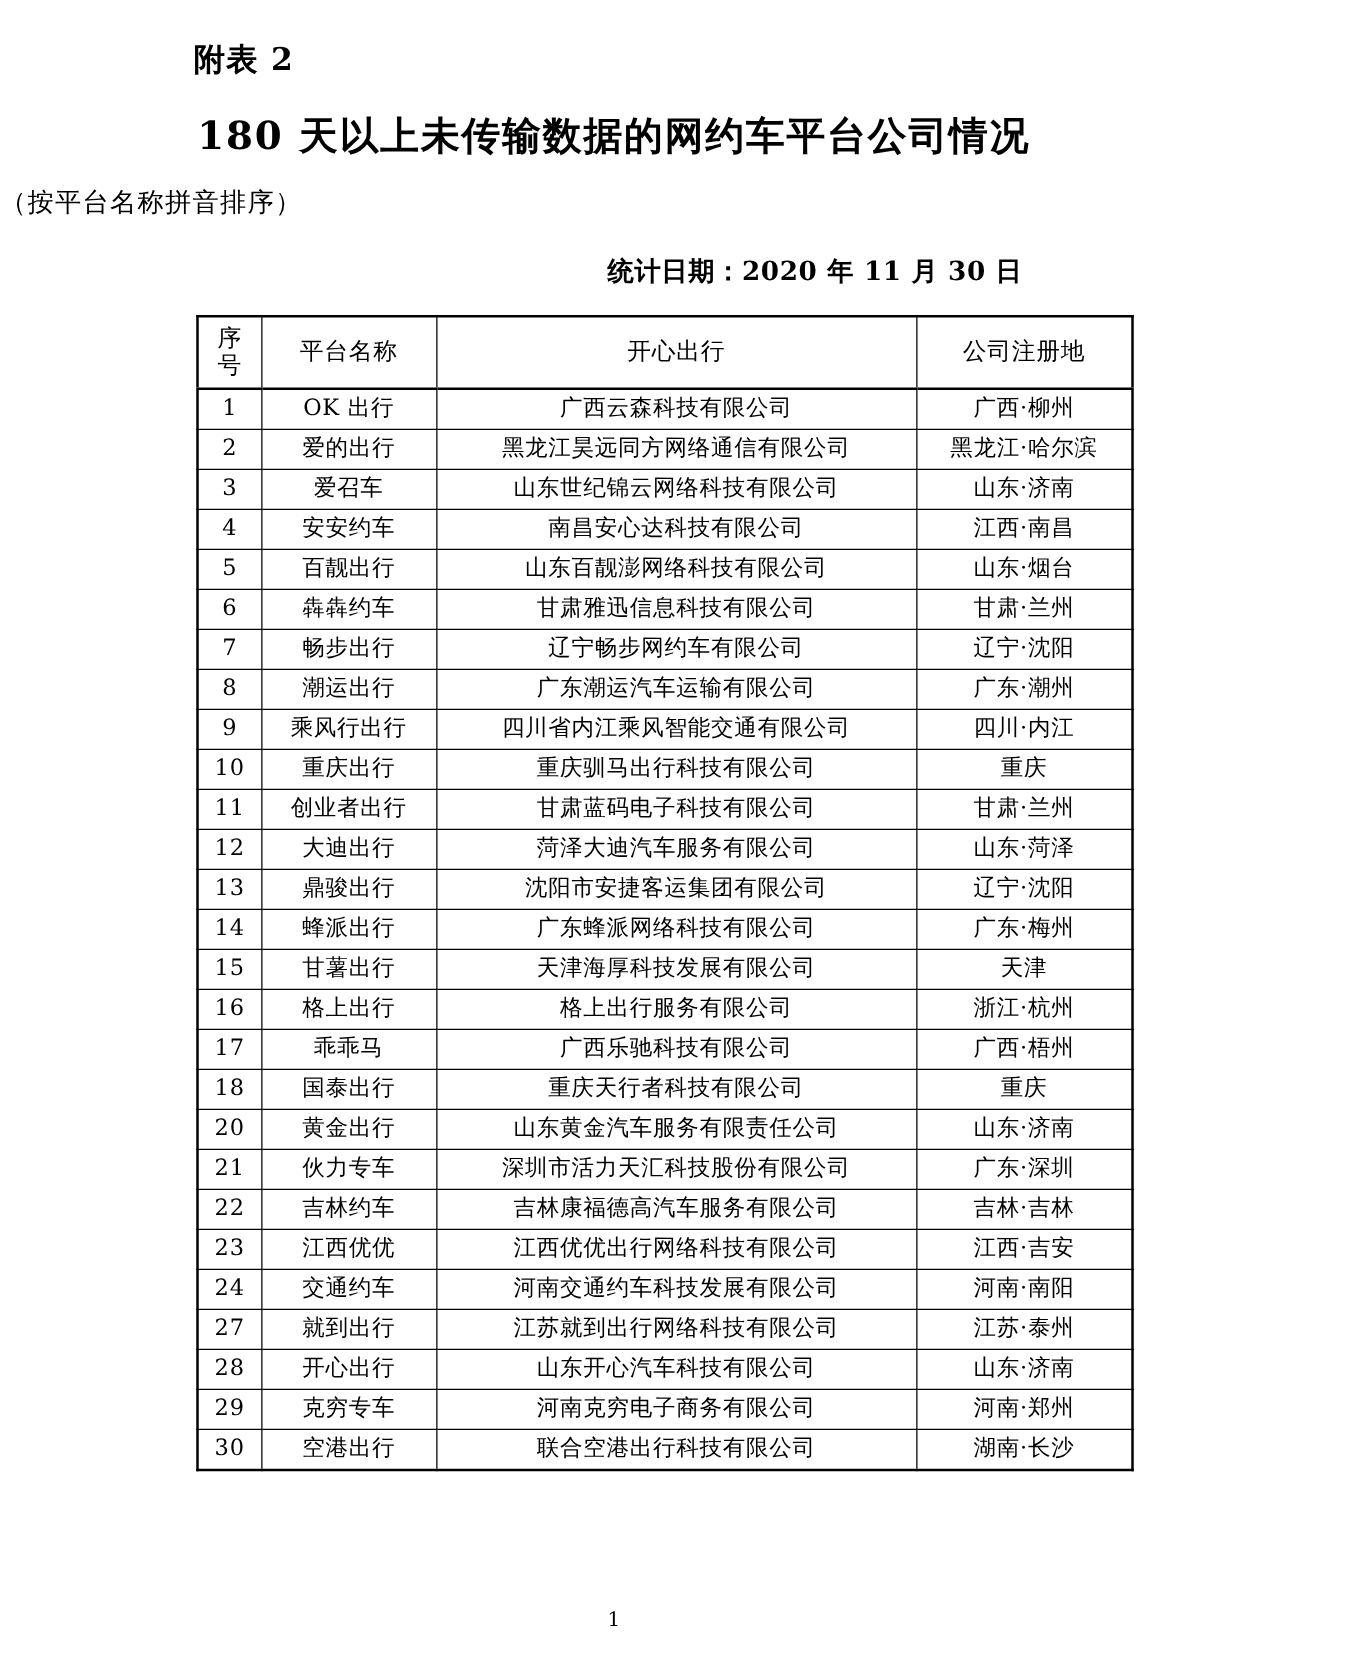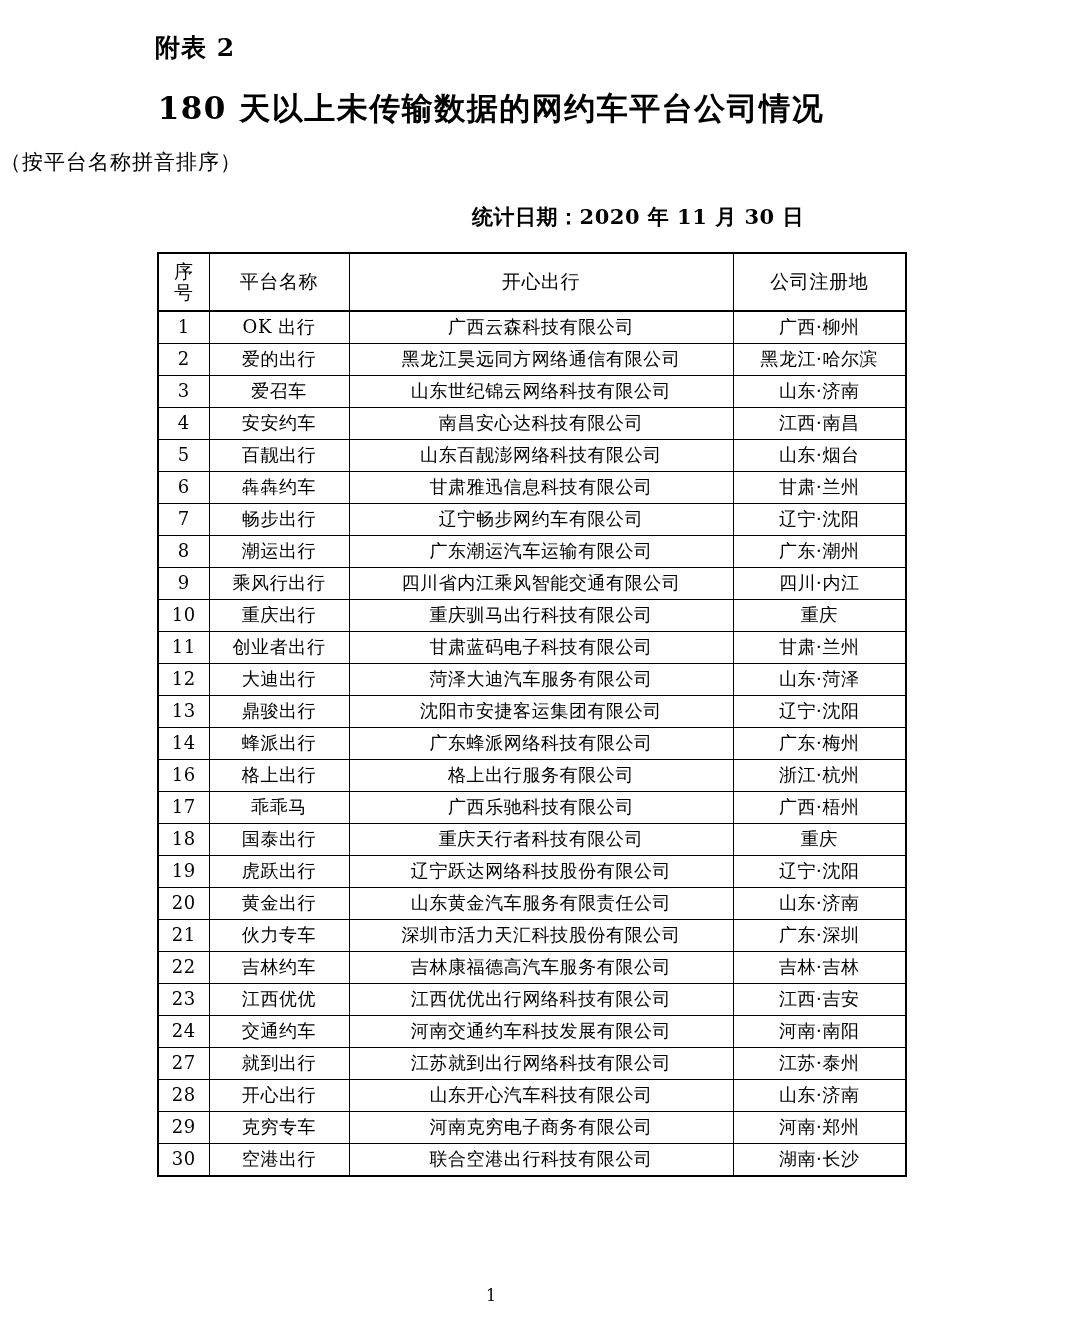--- a/index.html
+++ b/index.html
@@ -53,21 +53,21 @@
     right: 0;
     top: 148px;
     text-align: left;
     font-size: 21px;
     letter-spacing: 1px;
     white-space: nowrap;
   }
 
   .stat-date {
     position: absolute;
-    right: 178px;
+    right: 164px;
     top: 203px;
     font-size: 21px;
     font-weight: bold;
     letter-spacing: 0.5px;
     white-space: nowrap;
   }
 
   
   .table-wrap {
     position: absolute;
@@ -255,44 +255,44 @@
             <td>沈阳市安捷客运集团有限公司</td>
             <td>辽宁·沈阳</td>
           </tr>
           <tr>
             <td class="cell-num">14</td>
             <td>蜂派出行</td>
             <td>广东蜂派网络科技有限公司</td>
             <td>广东·梅州</td>
           </tr>
           <tr>
+            <td class="cell-num">15</td>
+            <td>甘薯出行</td>
+            <td>天津海厚科技发展有限公司</td>
+            <td>天津</td>
+          </tr>
+          <tr>
             <td class="cell-num">16</td>
             <td>格上出行</td>
             <td>格上出行服务有限公司</td>
             <td>浙江·杭州</td>
           </tr>
           <tr>
             <td class="cell-num">17</td>
             <td>乖乖马</td>
             <td>广西乐驰科技有限公司</td>
             <td>广西·梧州</td>
           </tr>
           <tr>
             <td class="cell-num">18</td>
             <td>国泰出行</td>
             <td>重庆天行者科技有限公司</td>
             <td>重庆</td>
           </tr>
           <tr>
-            <td class="cell-num">19</td>
-            <td>虎跃出行</td>
-            <td>辽宁跃达网络科技股份有限公司</td>
-            <td>辽宁·沈阳</td>
-          </tr>
-          <tr>
             <td class="cell-num">20</td>
             <td>黄金出行</td>
             <td>山东黄金汽车服务有限责任公司</td>
             <td>山东·济南</td>
           </tr>
           <tr>
             <td class="cell-num">21</td>
             <td>伙力专车</td>
             <td>深圳市活力天汇科技股份有限公司</td>
             <td>广东·深圳</td>

